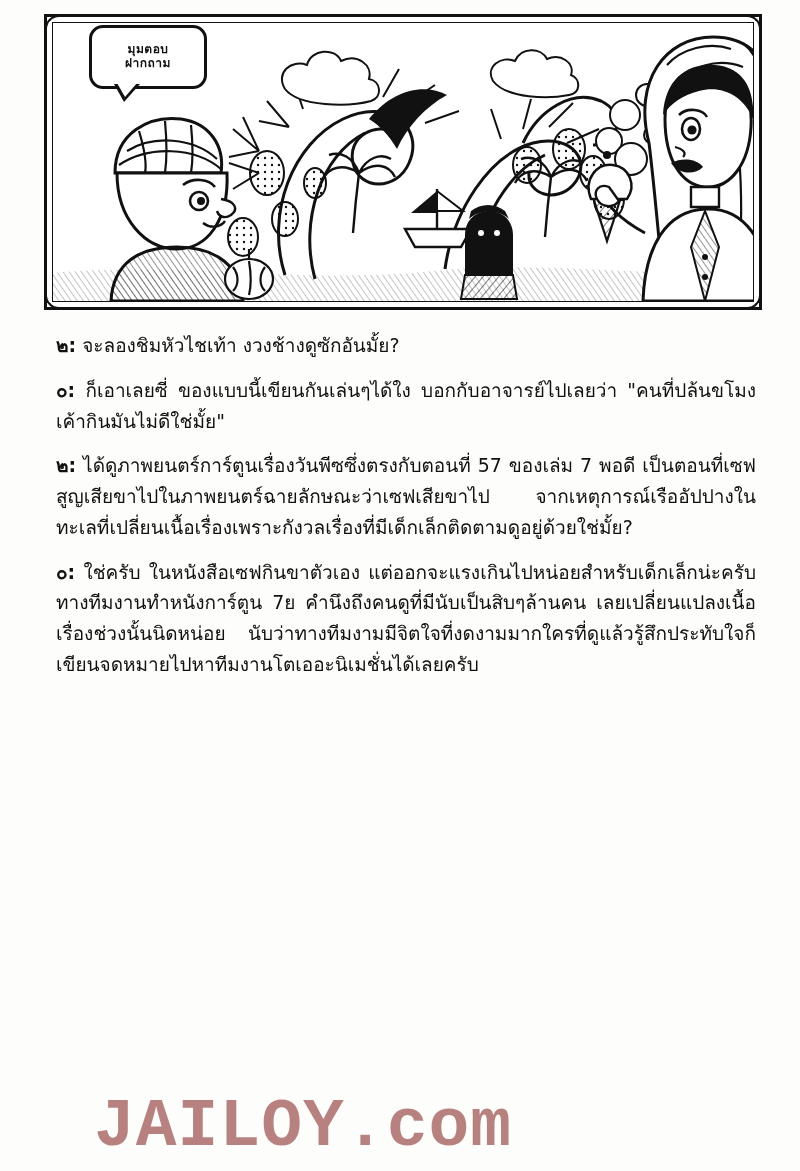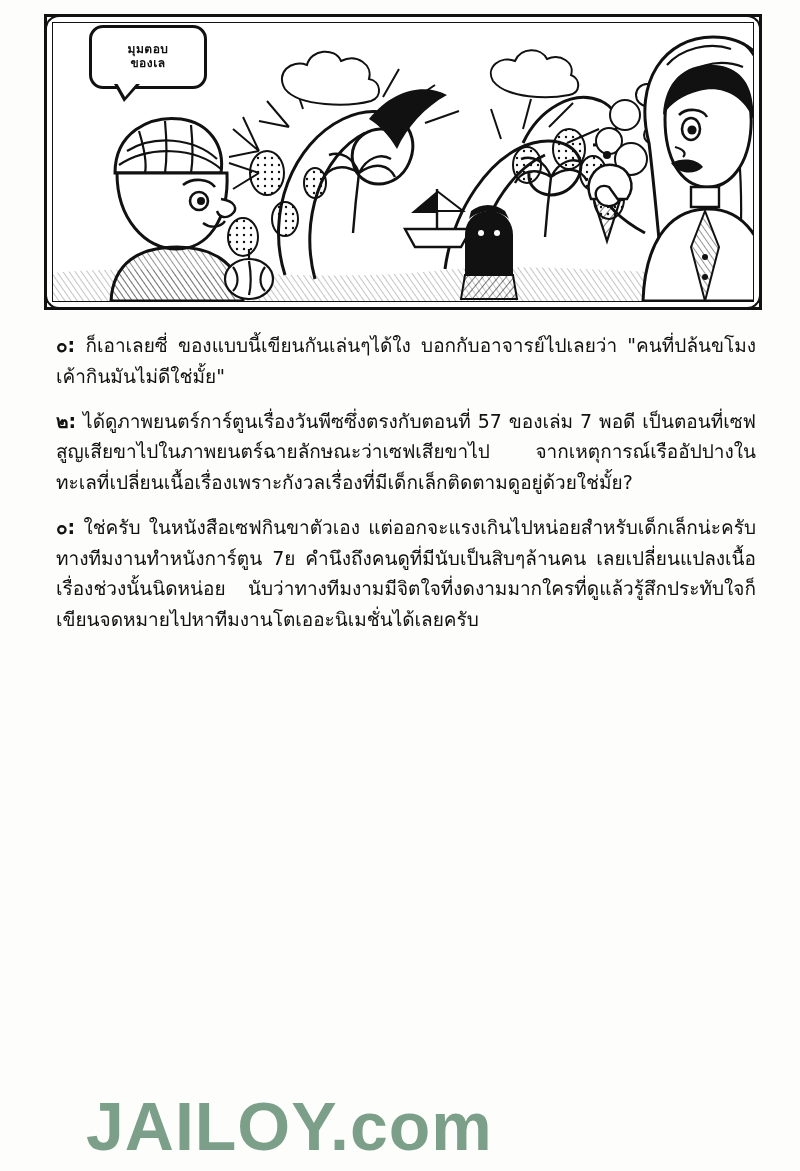--- a/index.html
+++ b/index.html
@@ -120,26 +120,26 @@
     text-align: justify;
     white-space: pre-wrap;
   }
   .qa-text .marker {
     font-weight: bold;
   }
 
   
   .watermark {
     position: absolute;
-    left: 86px;
+    left: 94px;
     bottom: 6px;
-    font-family: Liberation Sans, sans-serif;
+    font-family: Liberation Mono, monospace;
     font-size: 68px;
     font-weight: bold;
-    color: #14532d;
+    color: #7f1d1d;
     opacity: 0.55;
     letter-spacing: 1px;
     pointer-events: none;
     user-select: none;
   }
 </style>
 </head>
 <body>
 
 <div class="page">
@@ -299,26 +299,29 @@
           <circle cx="652" cy="254" r="3"></circle>
         </g>
 
         <path d="M592,210 C566,196 552,180 548,168" stroke="#111" stroke-width="3" fill="none"></path>
         <path d="M556,164 c-10,-4 -16,4 -12,12 c4,8 16,10 22,2 Z" fill="#fff" stroke="#111" stroke-width="2.4"></path>
       </g>
     </svg>
 
     <div class="title-bubble">
       <div class="tline">มุมตอบ</div>
-      <div class="tline">ของเล</div>
+      <div class="tline">ฝากถาม</div>
     </div>
   </div>
 
   <div class="qa">
 
+    <div class="qa-entry">
+      <div class="qa-text"><span class="marker">๒:</span> <span>จะลองชิมหัวไชเท้า งวงช้างดูซักอันมั้ย?</span></div>
+    </div>
 
 
 
     <div class="qa-entry">
       <div class="qa-text"><span class="marker">๐:</span> <span>ก็เอาเลยซี่ ของแบบนี้เขียนกันเล่นๆได้ใง บอกกับอาจารย์ไปเลยว่า "คนที่ปล้นขโมงเค้ากินมันไม่ดีใช่มั้ย"</span></div>
     </div>
 
     <div class="qa-entry">
       <div class="qa-text"><span class="marker">๒:</span> <span>ได้ดูภาพยนตร์การ์ตูนเรื่องวันพีซซึ่งตรงกับตอนที่ 57 ของเล่ม 7 พอดี เป็นตอนที่เซฟสูญเสียขาไปในภาพยนตร์ฉายลักษณะว่าเซฟเสียขาไป จากเหตุการณ์เรืออัปปางในทะเลที่เปลี่ยนเนื้อเรื่องเพราะกังวลเรื่องที่มีเด็กเล็กติดตามดูอยู่ด้วยใช่มั้ย?</span></div>
     </div>

